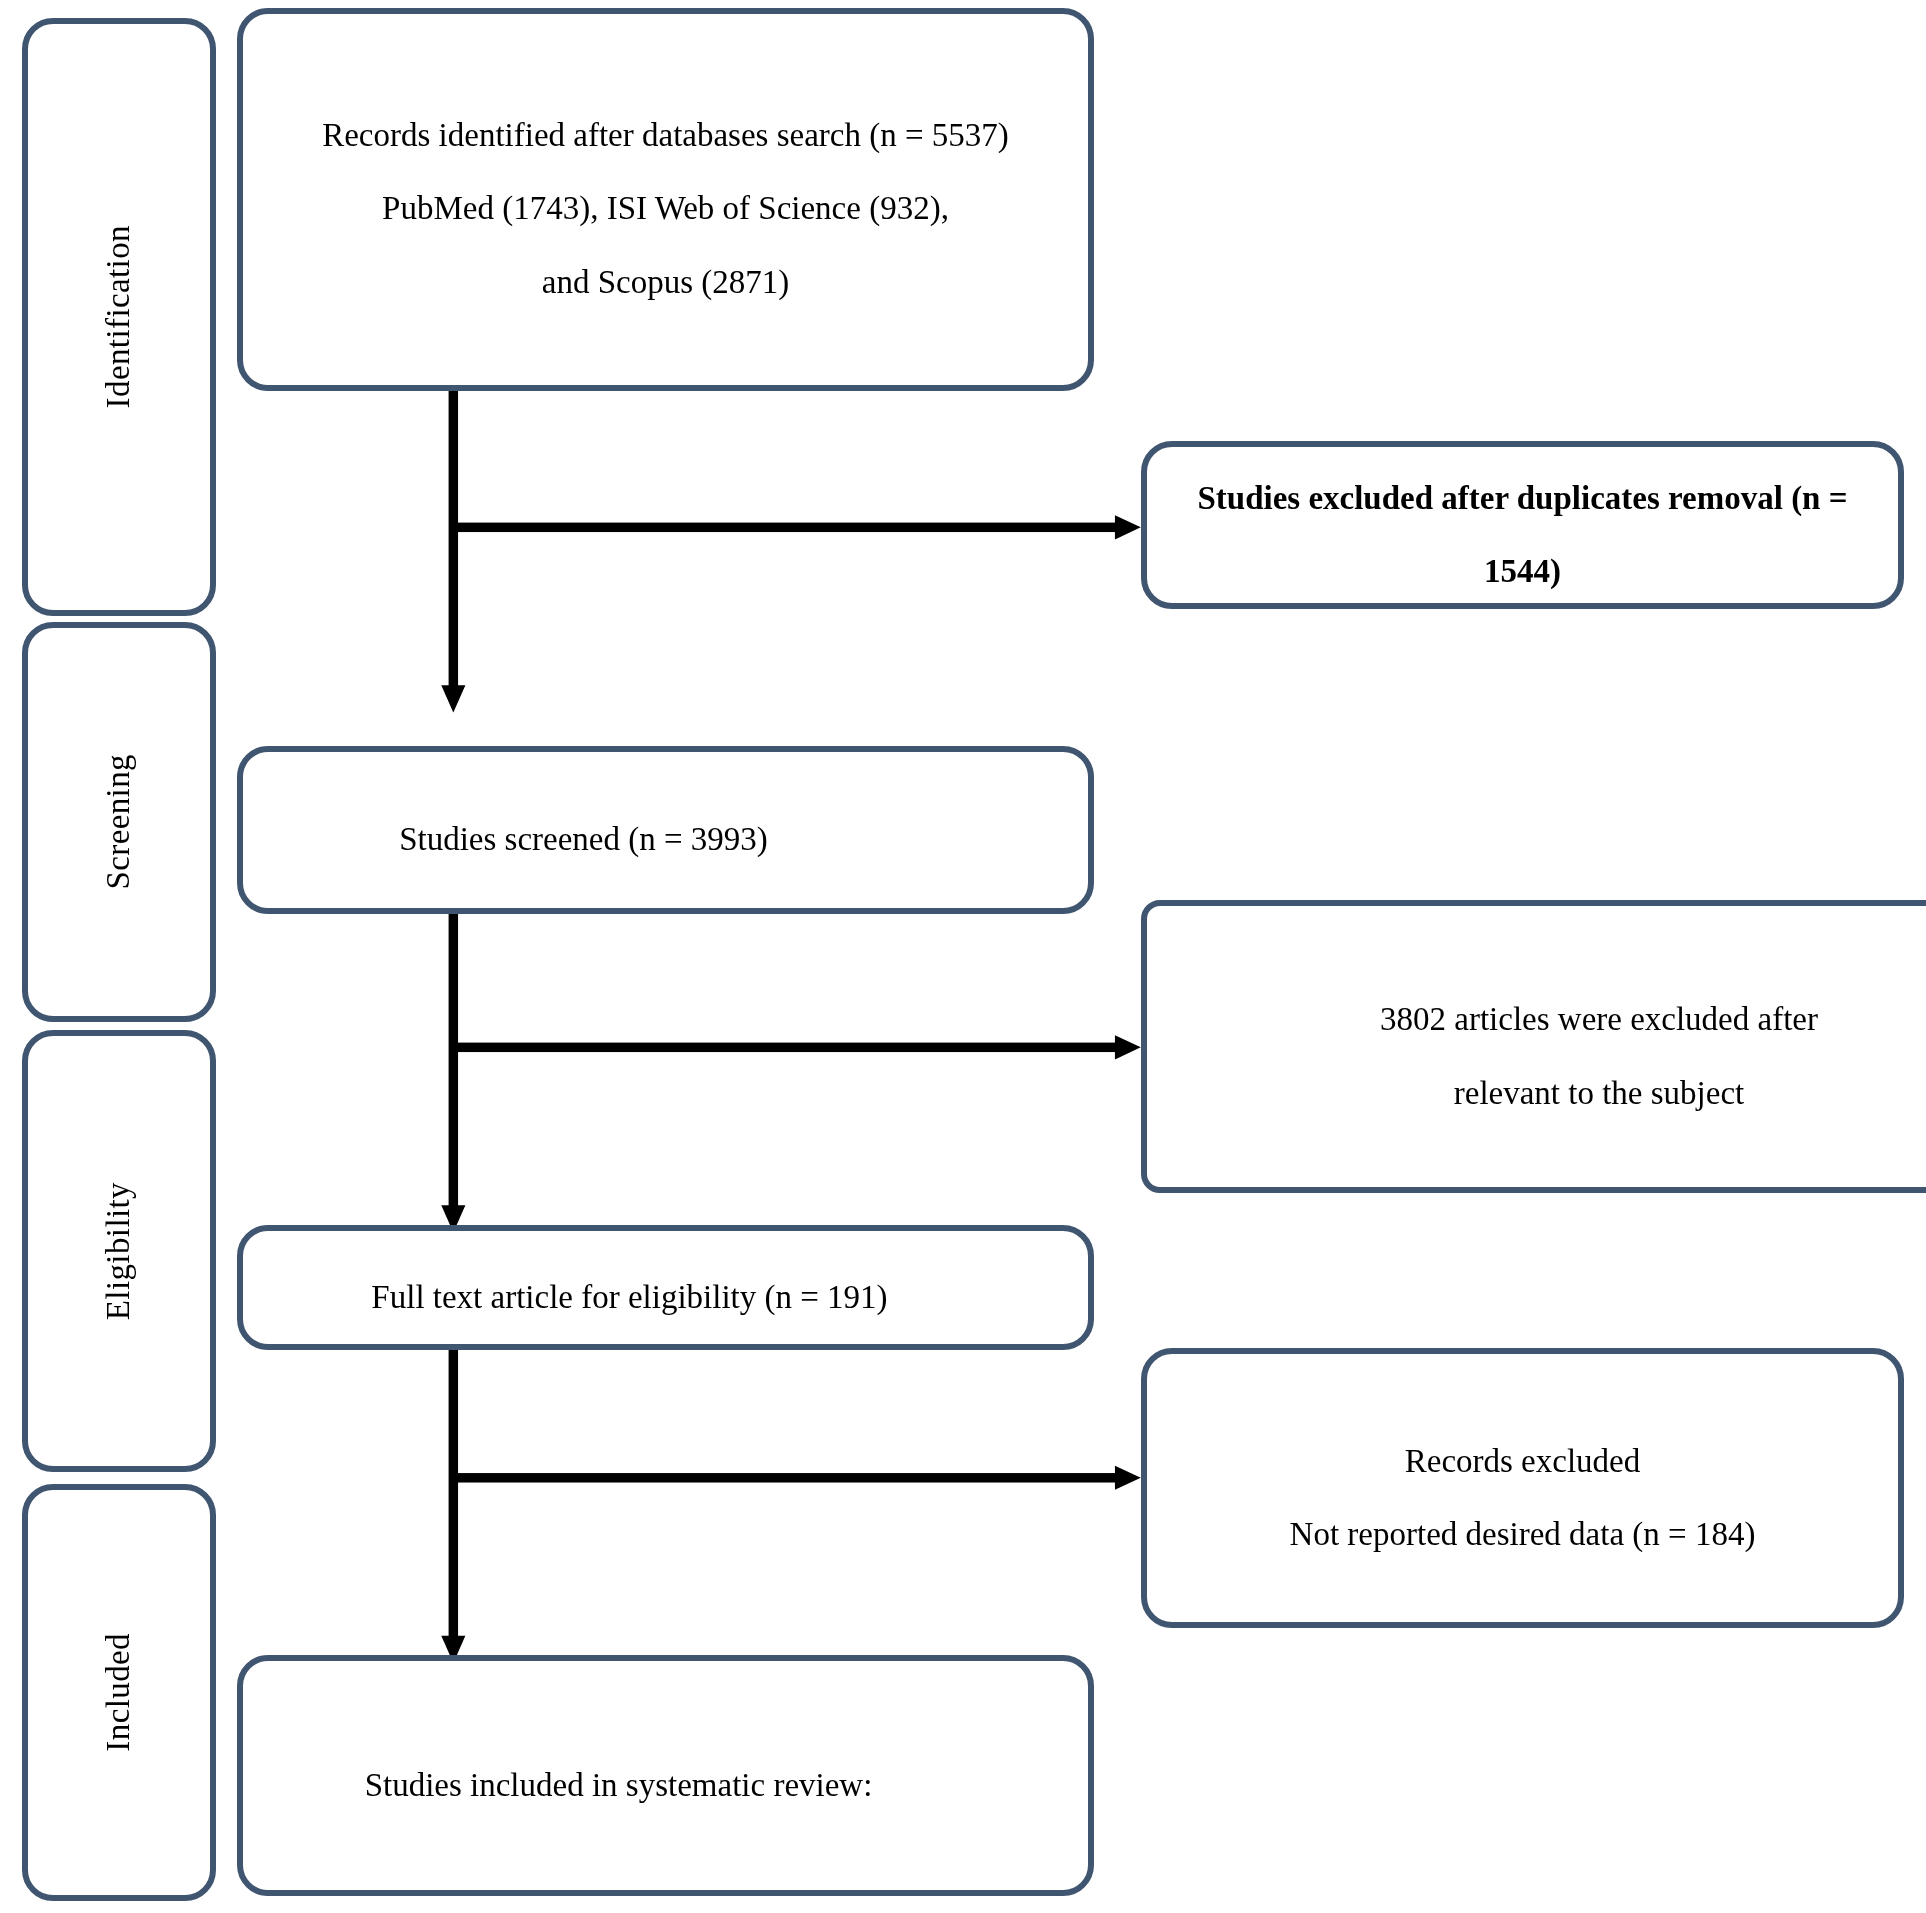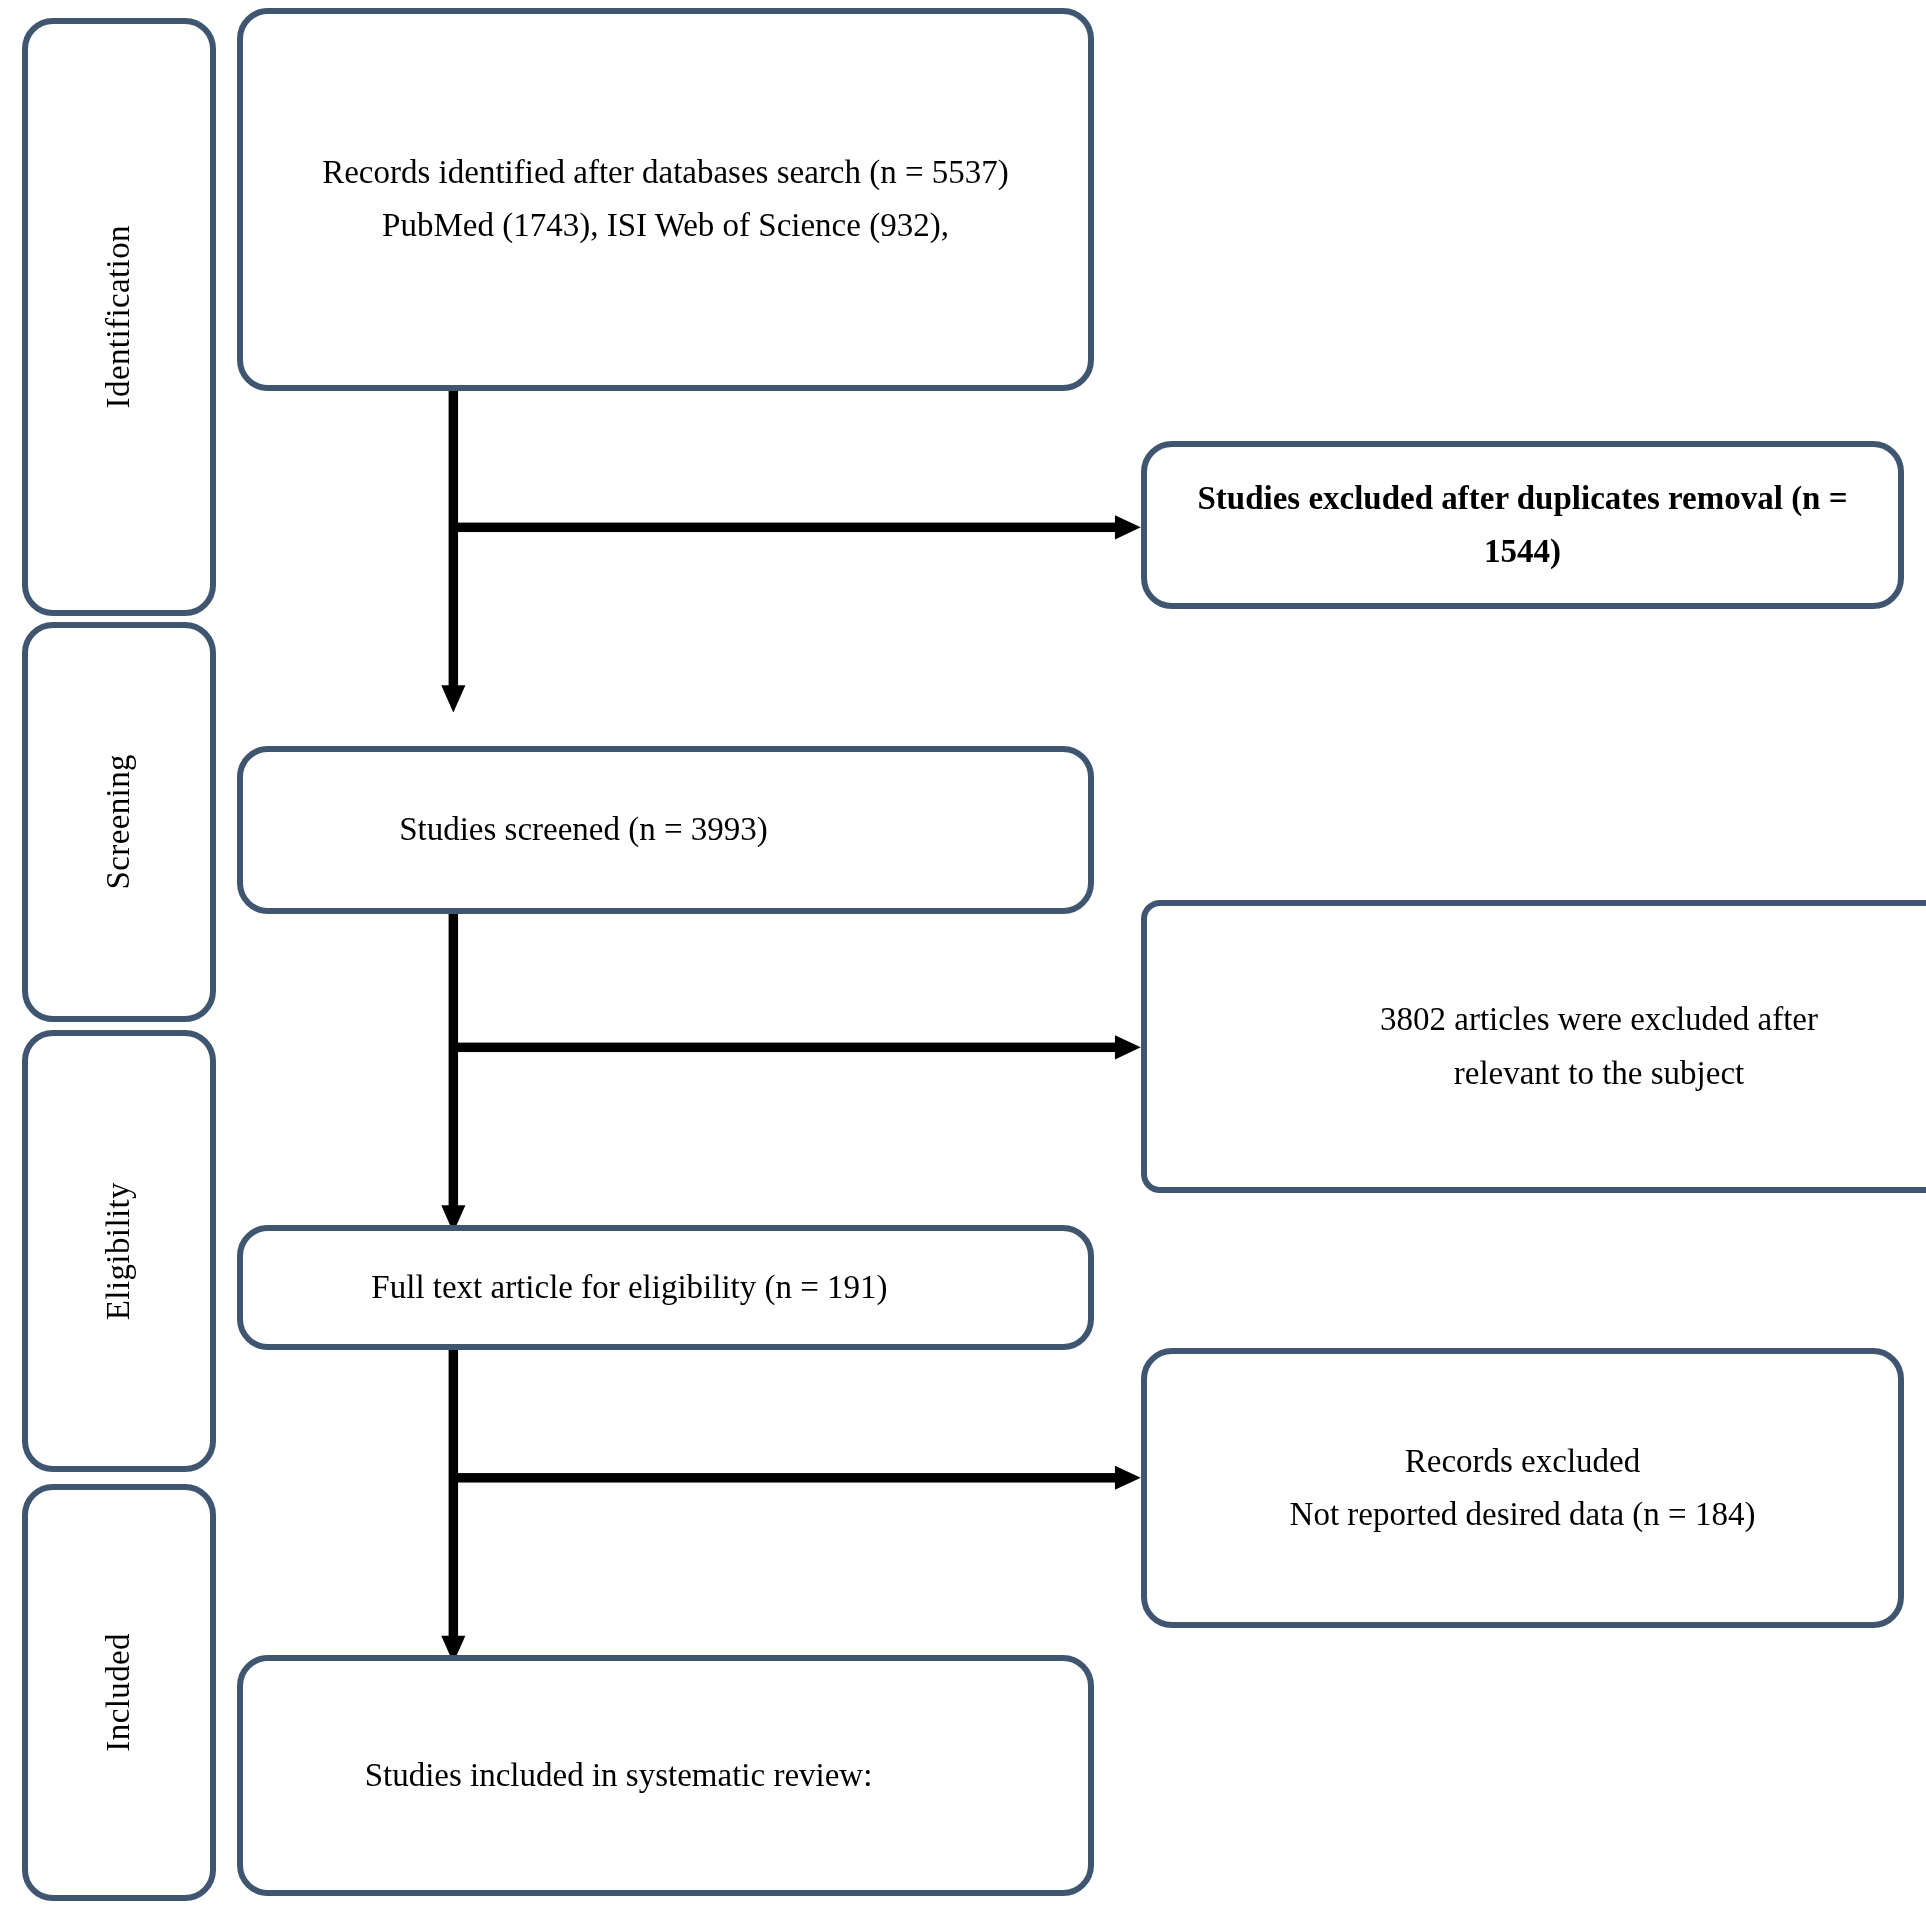--- a/index.html
+++ b/index.html
@@ -61,20 +61,21 @@
     text-align: center;
     padding: 0 17px;
     font-family: "Liberation Serif", "DejaVu Serif", serif;
   }
   .box-text.align-left-ish {
     text-align: center;
   }
   .box-text .tline {
     display: block;
     white-space: nowrap;
+    margin-top: 20px;
   }
 </style>
 </head>
 <body>
 
 <div id="diagram-root">
 
   <svg class="layer" viewBox="0 0 4474 4444">
     <defs>
       <marker id="arrow-down" markerWidth="10" markerHeight="10" refX="0" refY="5" orient="auto" markerUnits="userSpaceOnUse"></marker>
@@ -125,20 +126,21 @@
   </div>
 
   <div class="stage-box" style="left:21.5px; top:1484px; width:194px; height:417px; border-radius:31px; border-color:#3F5570;">
     <span class="stage-label">Included</span>
   </div>
 
   <div class="flow-box" style="left:237px; top:7.7px; width:857px; height:383px; border-radius:31px; border-color:#3F5570;">
     <div class="box-text">
       <span class="tline">Records identified after databases search (n = 5537)</span>
       <span class="tline">PubMed (1743), ISI Web of Science (932),</span>
+      <span class="tline">and Scopus (2871)</span>
     </div>
   </div>
 
   <div class="flow-box" style="left:237px; top:746px; width:857px; height:168px; border-radius:31px; border-color:#3F5570;">
     <div class="box-text align-left-ish" style="transform:translateX(-82px);">
       <span class="tline">Studies screened (n = 3993)</span>
     </div>
   </div>
 
   <div class="flow-box" style="left:237px; top:1225px; width:857px; height:125px; border-radius:31px; border-color:#3F5570;padding-left:32px;">

